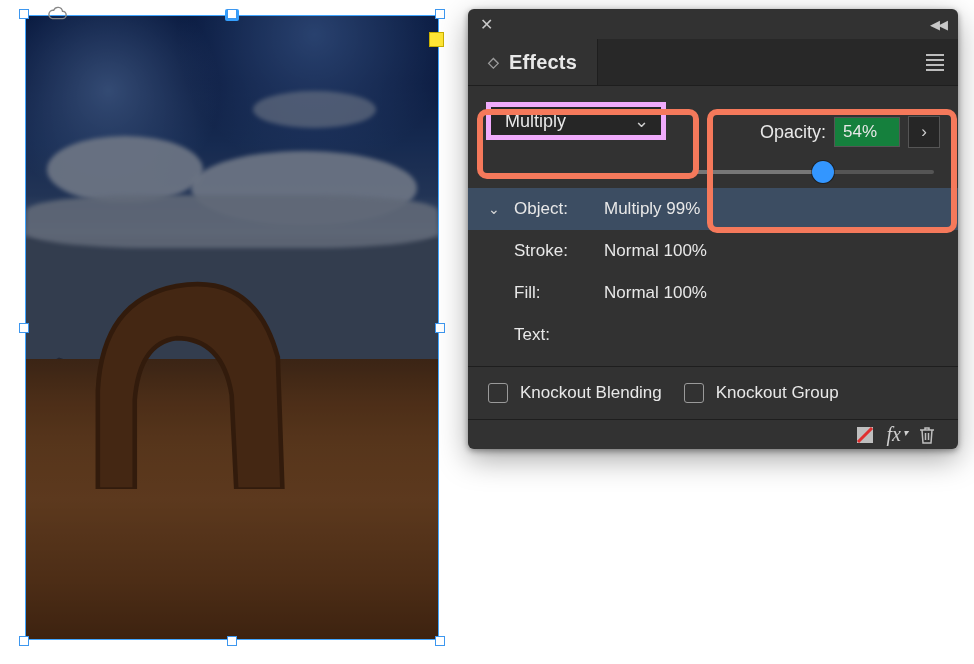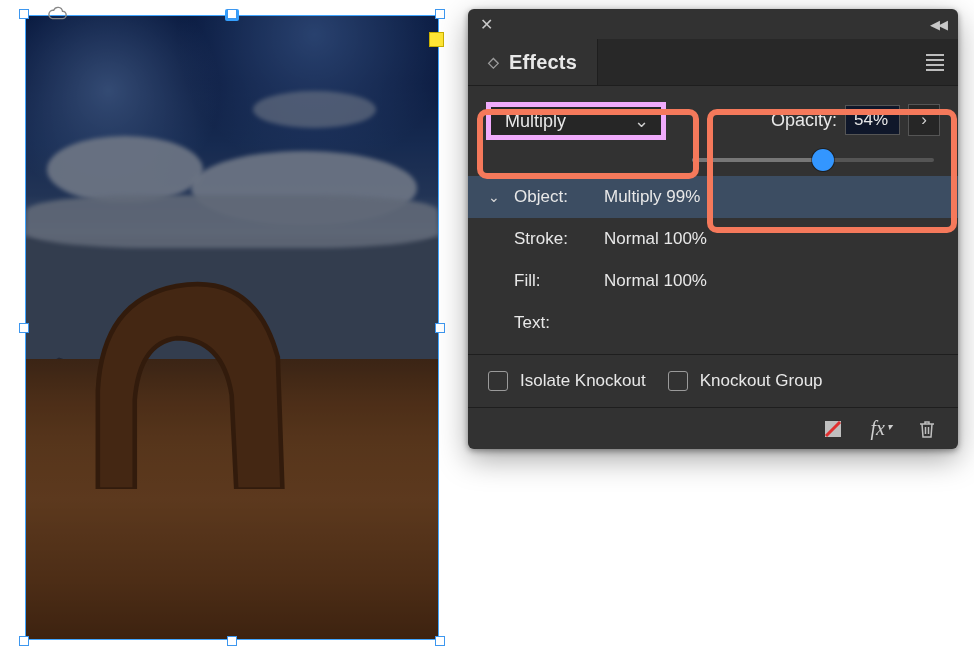--- a/index.html
+++ b/index.html
@@ -74,42 +74,42 @@
   .menu-lines{display:flex;flex-direction:column;gap:3px}
   .menu-lines span{width:18px;height:2px;background:#bdbdbd;display:block}
 
   .controls-row{display:flex;align-items:flex-start;gap:24px;padding:16px 18px 4px 18px;position:relative}
   .dd{position:relative;width:180px;height:38px;background:#262626;border:5px solid #f0abfc;display:flex;align-items:center;padding:0 14px;box-sizing:border-box;font-size:18px}
   .dd .chev{position:absolute;right:12px;color:#cfcfcf}
   .hi{position:absolute;border:6px solid #f5795b;border-radius:10px;pointer-events:none}
   .hi.a{left:9px;top:100px;width:210px;height:58px}
   .hi.b{left:239px;top:100px;width:238px;height:112px}
 
-  .opacity-block{flex:1;display:flex;flex-direction:column;gap:14px;margin-top:2px}
+  .opacity-block{flex:1;display:flex;flex-direction:column;gap:14px;margin-top:14px}
   .op-row{display:flex;align-items:center;gap:8px;justify-content:flex-end}
   .op-label{font-size:18px}
-  .op-field{width:55px;height:30px;background:#0f172a;border:1px solid #555;display:flex;align-items:center;padding:0 8px;font-size:17px;box-sizing:border-box}
+  .op-field{width:66px;height:30px;background:#15803d;border:1px solid #555;display:flex;align-items:center;padding:0 8px;font-size:17px;box-sizing:border-box}
   .op-more{width:30px;height:30px;background:#262626;border:1px solid #555;display:flex;align-items:center;justify-content:center;color:#cfcfcf}
   .slider{position:relative;height:20px;margin:0 6px 0 2px}
   .track{position:absolute;left:0;right:0;top:50%;height:4px;margin-top:-2px;background:#555;border-radius:2px}
   .track .fill{position:absolute;left:0;top:0;bottom:0;width:54%;background:#777;border-radius:2px}
   .thumb{position:absolute;top:50%;left:54%;width:22px;height:22px;margin:-11px 0 0 -11px;border-radius:50%;background:#3396ff;box-shadow:0 0 0 1px rgba(0,0,0,.4)}
 
   .attr-list{padding:2px 0 10px 0;border-bottom:1px solid #1e1e1e}
   .arow{display:flex;align-items:center;height:42px;padding:0 18px 0 20px;gap:8px}
   .arow.sel{background:#3c4d62}
   .arow .disc{width:18px;color:#d7d7d7;font-size:14px}
   .arow .aname{width:82px;font-weight:400}
   .arow .aval{font-weight:400}
 
   .check-row{display:flex;align-items:center;gap:22px;padding:16px 20px;border-bottom:1px solid #1e1e1e}
   .cb{display:flex;align-items:center;gap:12px}
   .cbox{width:20px;height:20px;border:1.5px solid #9a9a9a;border-radius:3px;box-sizing:border-box}
 
-  .footer{flex:1;display:flex;align-items:center;justify-content:flex-end;gap:28px;padding:0 22px}
+  .footer{flex:1;display:flex;align-items:center;justify-content:flex-end;gap:12px;padding:0 22px}
   .ficon{color:#cfcfcf;display:flex;align-items:center;justify-content:center}
   .fx{font-style:italic;font-family:Georgia,serif;font-size:20px;position:relative}
   .fx .dot{font-size:10px;position:relative;top:-2px;left:2px}
 </style>
 </head>
 <body>
 
 <div class="canvas-wrap">
   <div class="canvas-outline"></div>
   <div class="photo">
@@ -214,21 +214,21 @@
     <div class="arow">
       <span class="disc"></span>
       <span class="aname">Text:</span>
       <span class="aval"></span>
     </div>
   </div>
 
   <div class="check-row">
     <label class="cb">
       <span class="cbox"></span>
-      <span>Isolate Knockout</span>
+      <span>Knockout Blending</span>
     </label>
     <label class="cb">
       <span class="cbox"></span>
       <span>Knockout Group</span>
     </label>
   </div>
 
   <div class="footer">
     <span class="ficon">
       <svg width="20" height="20" viewBox="0 0 20 20">

